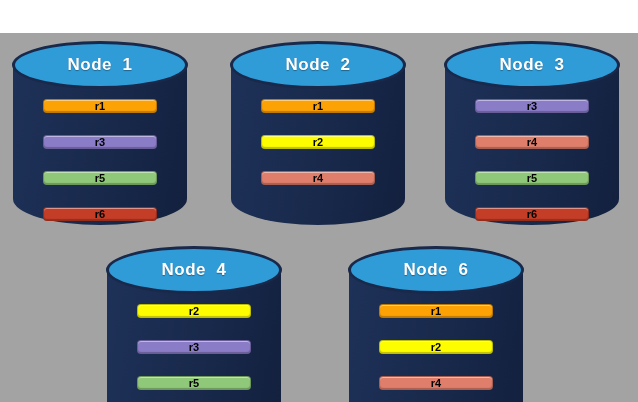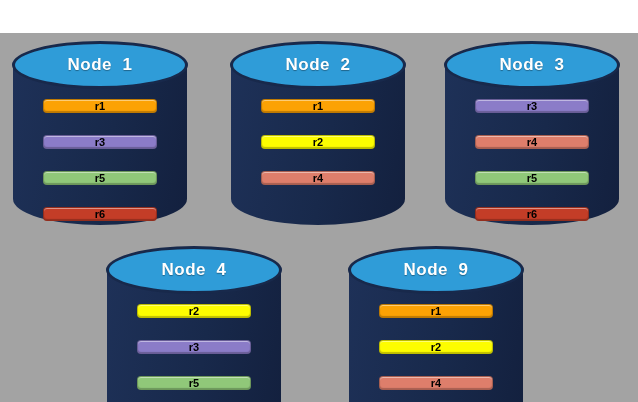--- a/index.html
+++ b/index.html
@@ -122,21 +122,21 @@
     <div class="bars">
         <div class="bar" style="background: rgb(253, 253, 0);">r2</div>
         <div class="bar" style="background: rgb(139, 124, 200);">r3</div>
         <div class="bar" style="background: rgb(144, 200, 121);">r5</div>
         <div class="bar" style="background: rgb(195, 61, 39);">r6</div>
       </div>
   </div>
     <div class="cylinder node-4">
     <div class="cyl-body"></div>
     <div class="cyl-top">
-      <span class="node-title">Node  9</span>
+      <span class="node-title">Node  6</span>
     </div>
     <div class="bars">
         <div class="bar" style="background: rgb(252, 162, 4);">r1</div>
         <div class="bar" style="background: rgb(253, 253, 0);">r2</div>
         <div class="bar" style="background: rgb(222, 126, 107);">r4</div>
       </div>
   </div>
   </div>
 
 </body></html>

